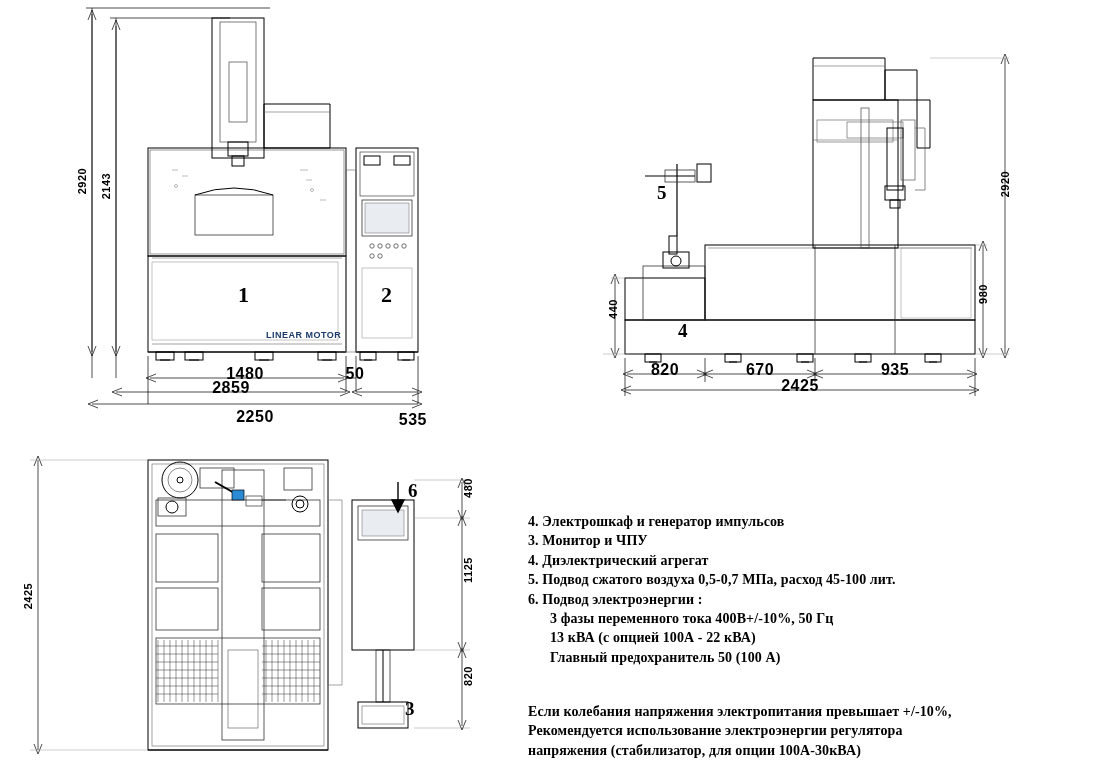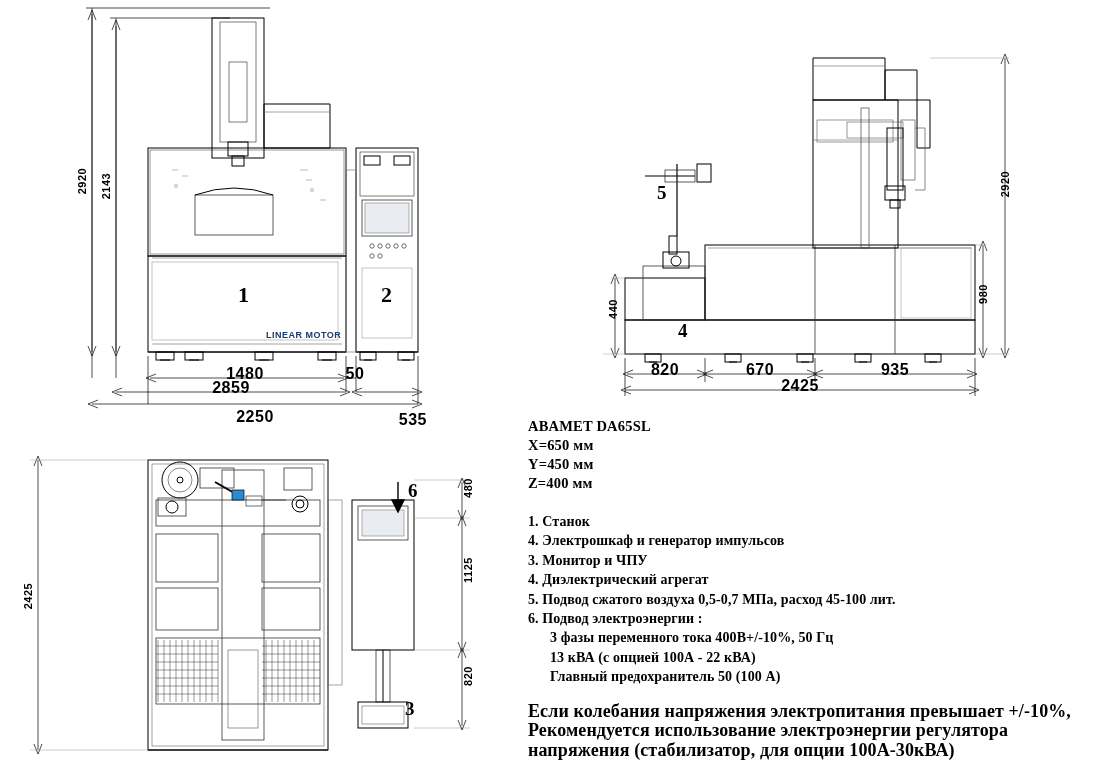--- a/index.html
+++ b/index.html
@@ -7,21 +7,21 @@
   .root{position:absolute;left:0;top:0;width:1093px;height:763px;}
   .abs{position:absolute;}
   svg{display:block;}
   
   .spec{position:absolute;left:528px;top:417px;width:540px;}
   .spec .line{font-family:"Liberation Serif",serif;font-weight:bold;font-size:14.5px;line-height:19px;white-space:pre;letter-spacing:0.2px;}
   .legend{position:absolute;left:528px;top:512px;width:545px;}
   .legend .line{font-family:"Liberation Serif",serif;font-weight:bold;font-size:14px;line-height:19.4px;white-space:pre;letter-spacing:0.1px;}
   .legend .indent{padding-left:22px;}
   .note{position:absolute;left:528px;top:702px;width:545px;}
-  .note .line{font-family:"Liberation Serif",serif;font-weight:bold;font-size:18px;line-height:19.4px;white-space:pre;letter-spacing:0.1px;}
+  .note .line{font-family:"Liberation Serif",serif;font-weight:bold;font-size:14px;line-height:19.4px;white-space:pre;letter-spacing:0.1px;}
   
   .dim{font-family:Liberation Sans, sans-serif;font-size:16px;font-weight:bold;letter-spacing:0.5px;color:#000;}
   .dimv{font-family:"Liberation Sans",sans-serif;font-size:11px;font-weight:bold;letter-spacing:0.5px;color:#000;transform:rotate(-90deg);transform-origin:center center;}
   .callout{font-family:"Liberation Serif",serif;font-size:22px;font-weight:bold;}
   .callout-sm{font-family:"Liberation Serif",serif;font-size:19px;font-weight:bold;}
   .brand{font-family:"Liberation Sans",sans-serif;font-size:9px;font-weight:bold;color:#1b3a6b;letter-spacing:0.5px;}
 </style>
 </head>
 <body>
 
@@ -318,29 +318,22 @@
     </svg>
 
     <div class="abs dimv" style="left:8px;top:150px;width:40px;text-align:center;">2425</div>
     <div class="abs dimv" style="left:448px;top:42px;width:40px;text-align:center;">480</div>
     <div class="abs dimv" style="left:448px;top:124px;width:40px;text-align:center;">1125</div>
     <div class="abs dimv" style="left:448px;top:230px;width:40px;text-align:center;">820</div>
     <div class="abs callout-sm" style="left:408px;top:40px;">6</div>
     <div class="abs callout-sm" style="left:405px;top:258px;">3</div>
   </div>
 
-  <div class="spec">
-    <div class="line">ABAMET DA65SL</div>
-    <div class="line">X=650 мм</div>
-    <div class="line">Y=450 мм</div>
-    <div class="line">Z=400 мм</div>
-  </div>
 
   <div class="legend">
-    <div class="line">1. Станок</div>
     <div class="line">4. Электрошкаф и генератор импульсов</div>
     <div class="line">3. Монитор и ЧПУ</div>
     <div class="line">4. Диэлектрический агрегат</div>
     <div class="line">5. Подвод сжатого воздуха 0,5-0,7 МПа, расход 45-100 лит.</div>
     <div class="line">6. Подвод электроэнергии :</div>
     <div class="line indent">3 фазы переменного тока 400В+/-10%, 50 Гц</div>
     <div class="line indent">13 кВА (с опцией 100А - 22 кВА)</div>
     <div class="line indent">Главный предохранитель 50 (100 А)</div>
   </div>
 

